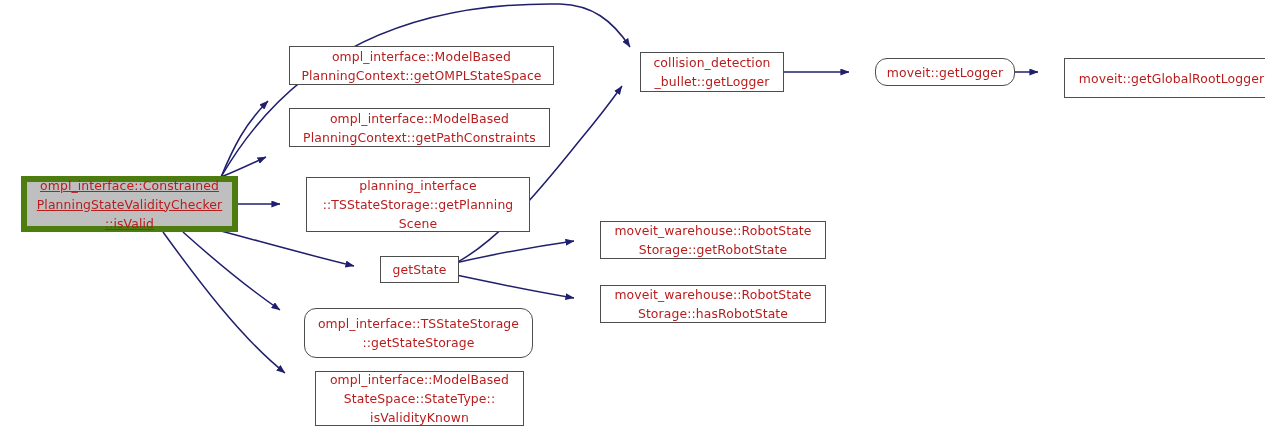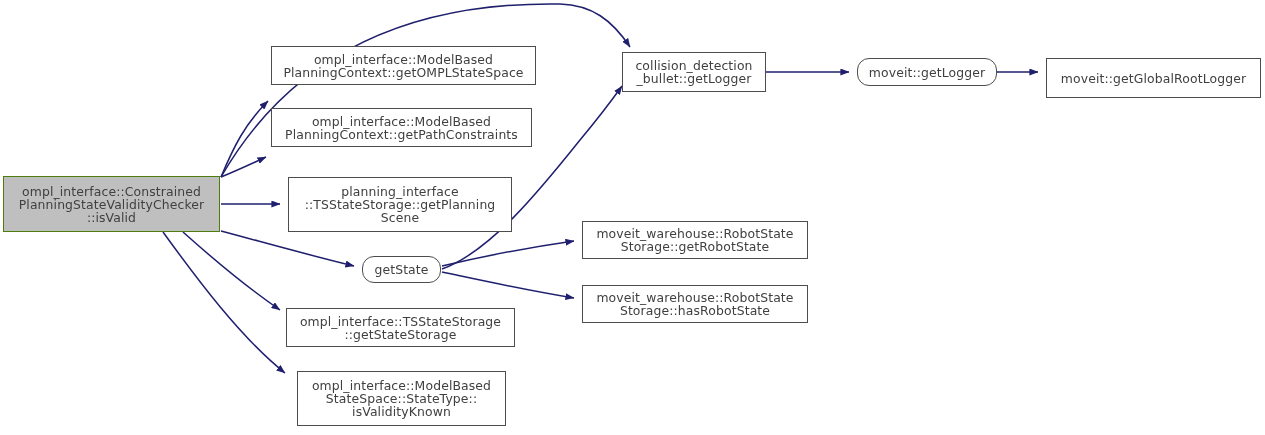--- a/index.html
+++ b/index.html
@@ -21,34 +21,36 @@
     top: 0;
     width: 1265px;
     height: 435px;
     pointer-events: none;
   }
   .gnode {
     position: absolute;
     box-sizing: border-box;
     border: 1px solid #4d4d4d;
     background: #ffffff;
-    color: #404040;
+    color: #b91c1c;
     display: flex;
     align-items: center;
     justify-content: center;
     text-align: center;
     font-size: 12.4px;
-    line-height: 13px;
+    line-height: 19px;
     letter-spacing: 0.01em;
     white-space: pre;
     z-index: 2;
+    margin-left: 18px;
   }
   .gnode.root {
     background: #bfbfbf;
-    border: 1px solid #4d7c0f;
+    border: 6px solid #4d7c0f;
+    text-decoration: underline;
   }
   .gnode .nlabel {
     display: block;
     width: 100%;
     padding: 0 4px;
     box-sizing: border-box;
   }
 </style>
 </head>
 <body>
@@ -79,22 +81,22 @@
       <div class="gnode root" style="left: 3px; top: 176px; width: 217px; height: 56px;"><span class="nlabel">ompl_interface::Constrained
 PlanningStateValidityChecker
 ::isValid</span></div>
       <div class="gnode" style="left: 271px; top: 46px; width: 265px; height: 39px;"><span class="nlabel">ompl_interface::ModelBased
 PlanningContext::getOMPLStateSpace</span></div>
       <div class="gnode" style="left: 271px; top: 108px; width: 261px; height: 39px;"><span class="nlabel">ompl_interface::ModelBased
 PlanningContext::getPathConstraints</span></div>
       <div class="gnode" style="left: 288px; top: 177px; width: 224px; height: 55px;"><span class="nlabel">planning_interface
 ::TSStateStorage::getPlanning
 Scene</span></div>
-      <div class="gnode" style="left: 362px; top: 256px; width: 79px; height: 27px; border-radius: 12px;"><span class="nlabel">getState</span></div>
-      <div class="gnode" style="left: 286px; top: 308px; width: 229px; height: 39px;"><span class="nlabel">ompl_interface::TSStateStorage
+      <div class="gnode" style="left: 362px; top: 256px; width: 79px; height: 27px;"><span class="nlabel">getState</span></div>
+      <div class="gnode" style="left: 286px; top: 308px; width: 229px; height: 50px; border-radius: 12px;"><span class="nlabel">ompl_interface::TSStateStorage
 ::getStateStorage</span></div>
       <div class="gnode" style="left: 297px; top: 371px; width: 209px; height: 55px;"><span class="nlabel">ompl_interface::ModelBased
 StateSpace::StateType::
 isValidityKnown</span></div>
       <div class="gnode" style="left: 622px; top: 52px; width: 144px; height: 40px;"><span class="nlabel">collision_detection
 _bullet::getLogger</span></div>
       <div class="gnode" style="left: 582px; top: 221px; width: 226px; height: 38px;"><span class="nlabel">moveit_warehouse::RobotState
 Storage::getRobotState</span></div>
       <div class="gnode" style="left: 582px; top: 285px; width: 226px; height: 38px;"><span class="nlabel">moveit_warehouse::RobotState
 Storage::hasRobotState</span></div>

